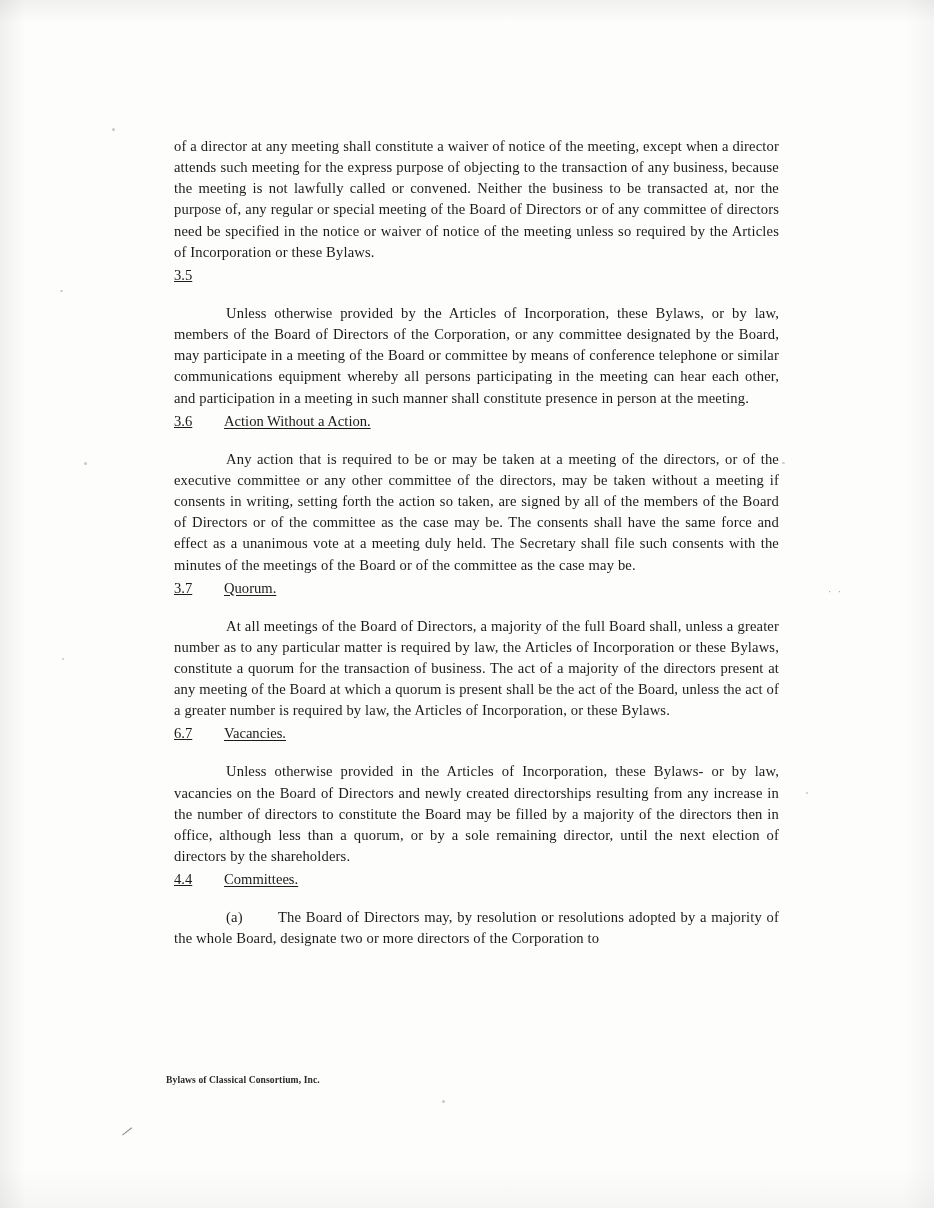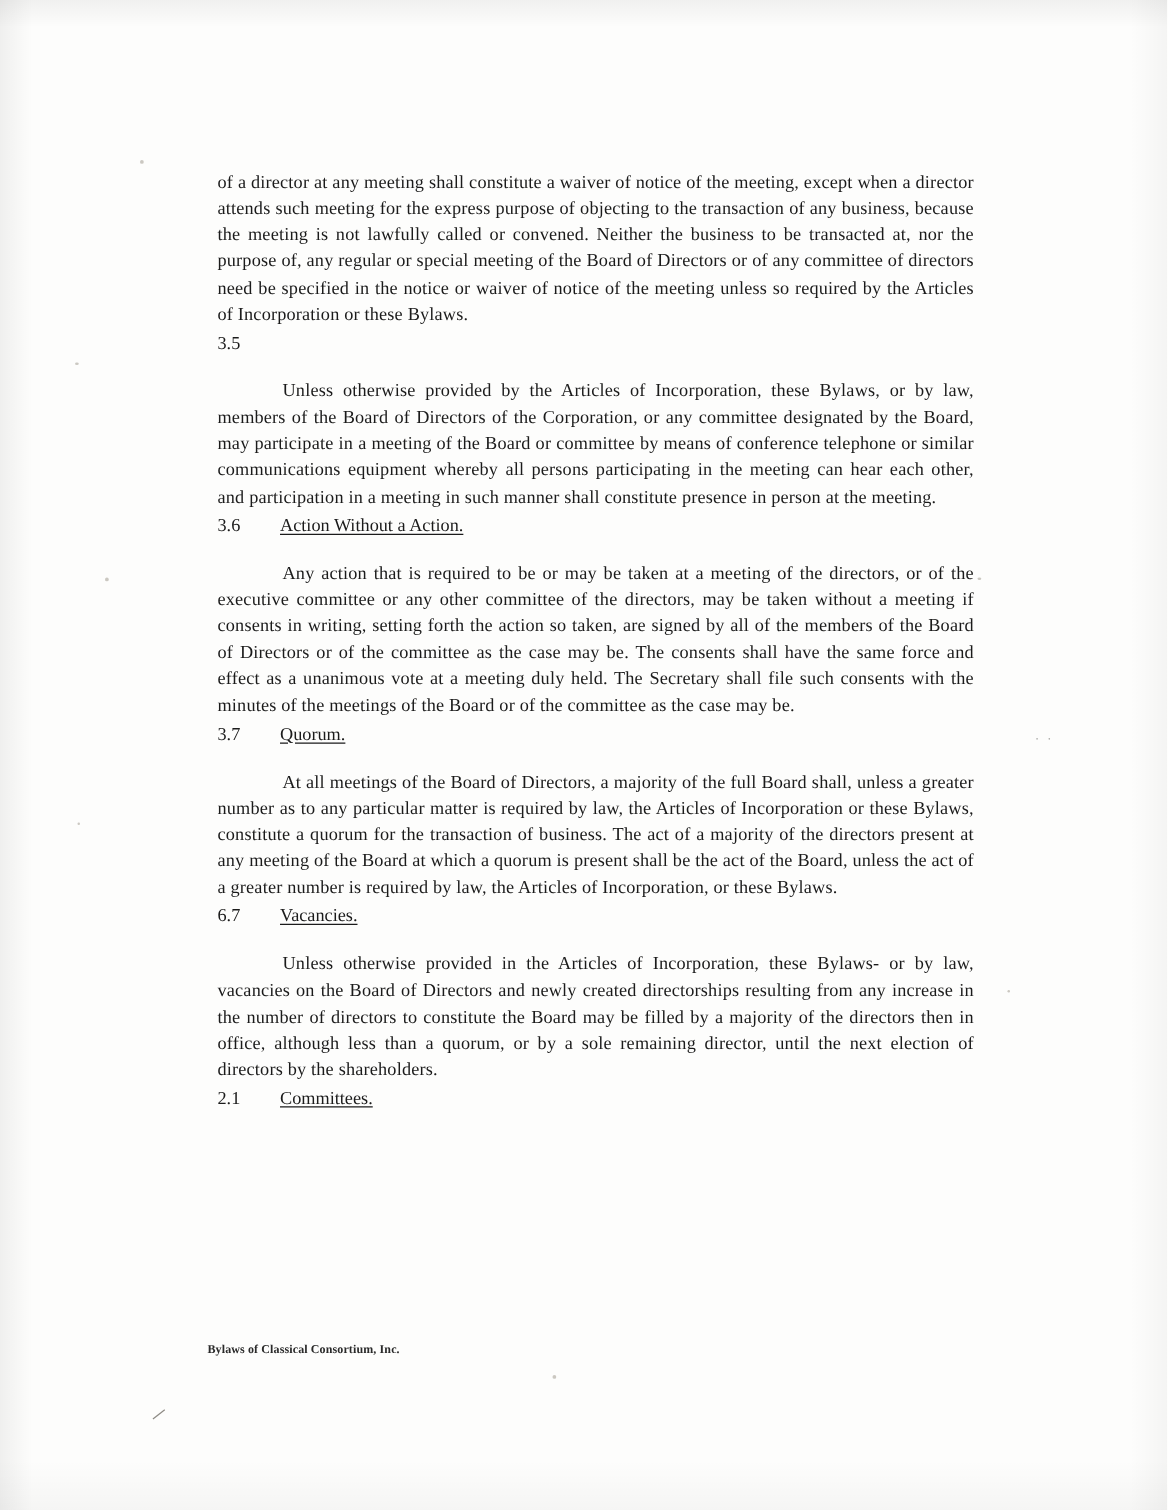--- a/index.html
+++ b/index.html
@@ -75,20 +75,21 @@
     display: flex;
     align-items: baseline;
     margin-bottom: 19px;
     margin-top: 4px;
   }
   .section .num {
     width: 50px;
     flex: 0 0 50px;
     font-size: 14.6px;
     color: #1b1b1b;
+    text-decoration: underline;
   }
   .section .heading {
     font-size: 14.6px;
     color: #1b1b1b;
     text-decoration: underline;
     text-underline-offset: 2px;
   }
   .sub-label {
     display: inline-block;
     width: 52px;
@@ -160,23 +161,24 @@
     </div>
     <p class="body-text indent gap-after-para">At all meetings of the Board of Directors, a majority of the full Board shall, unless a greater number as to any particular matter is required by law, the Articles of Incorporation or these Bylaws, constitute a quorum for the transaction of business.  The act of a majority of the directors present at any meeting of the Board at which a quorum is present shall be the act of the Board, unless the act of a greater number is required by law, the Articles of Incorporation, or these Bylaws.</p>
 
     <div class="section">
       <span class="num">6.7</span>
       <span class="heading">Vacancies.</span>
     </div>
     <p class="body-text indent gap-after-para">Unless otherwise provided in the Articles of Incorporation, these Bylaws- or by law, vacancies on the Board of Directors and newly created directorships resulting from any increase in the number of directors to constitute the Board may be filled by a majority of the directors then in office, although less than a quorum, or by a sole remaining director, until the next election of directors by the shareholders.</p>
 
     <div class="section">
-      <span class="num">2.1</span>
+      <span class="num">4.4</span>
       <span class="heading">Committees.</span>
     </div>
+    <p class="body-text" style="text-indent:52px;"><span class="sub-label">(a)</span><span>The Board of Directors may, by resolution or resolutions adopted by a majority of the whole Board, designate two or more directors of the Corporation to</span></p>
 
   </div>
 
   <div class="footer">Bylaws of Classical Consortium, Inc.</div>
 
   <div class="stray-mark-1">· ·</div>
   <div class="stray-mark-2"></div>
 
 </div>
 

